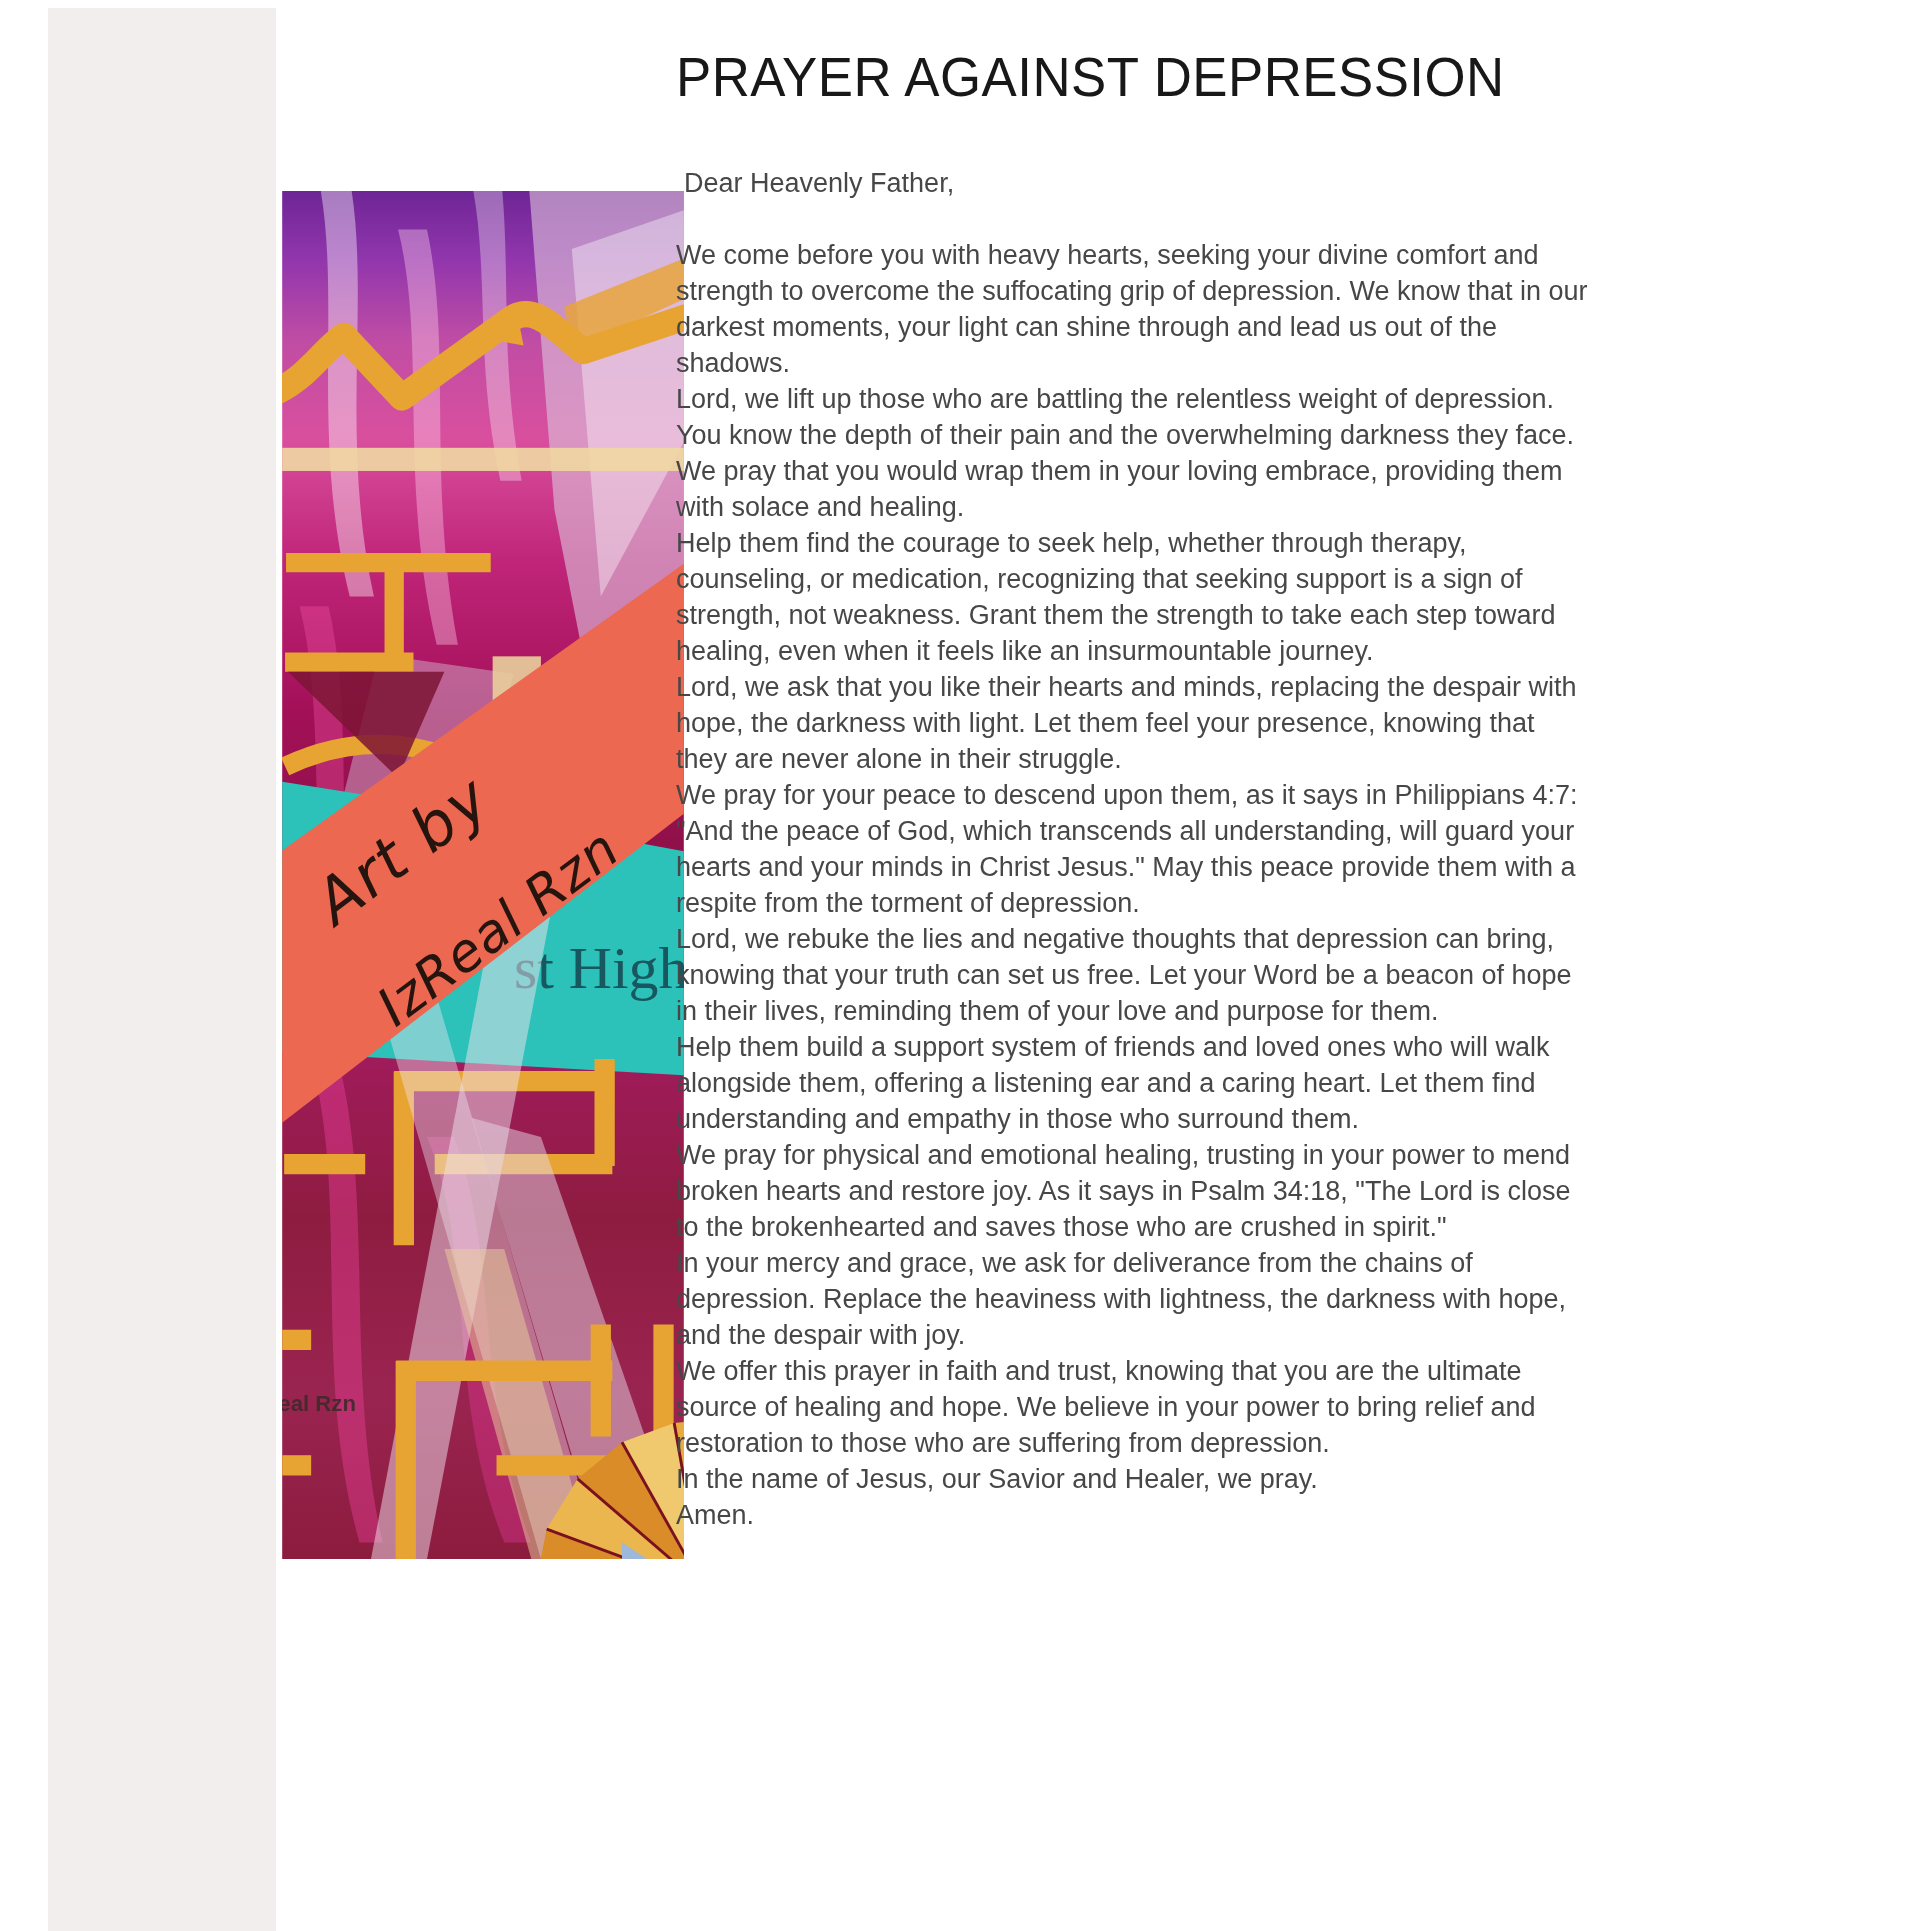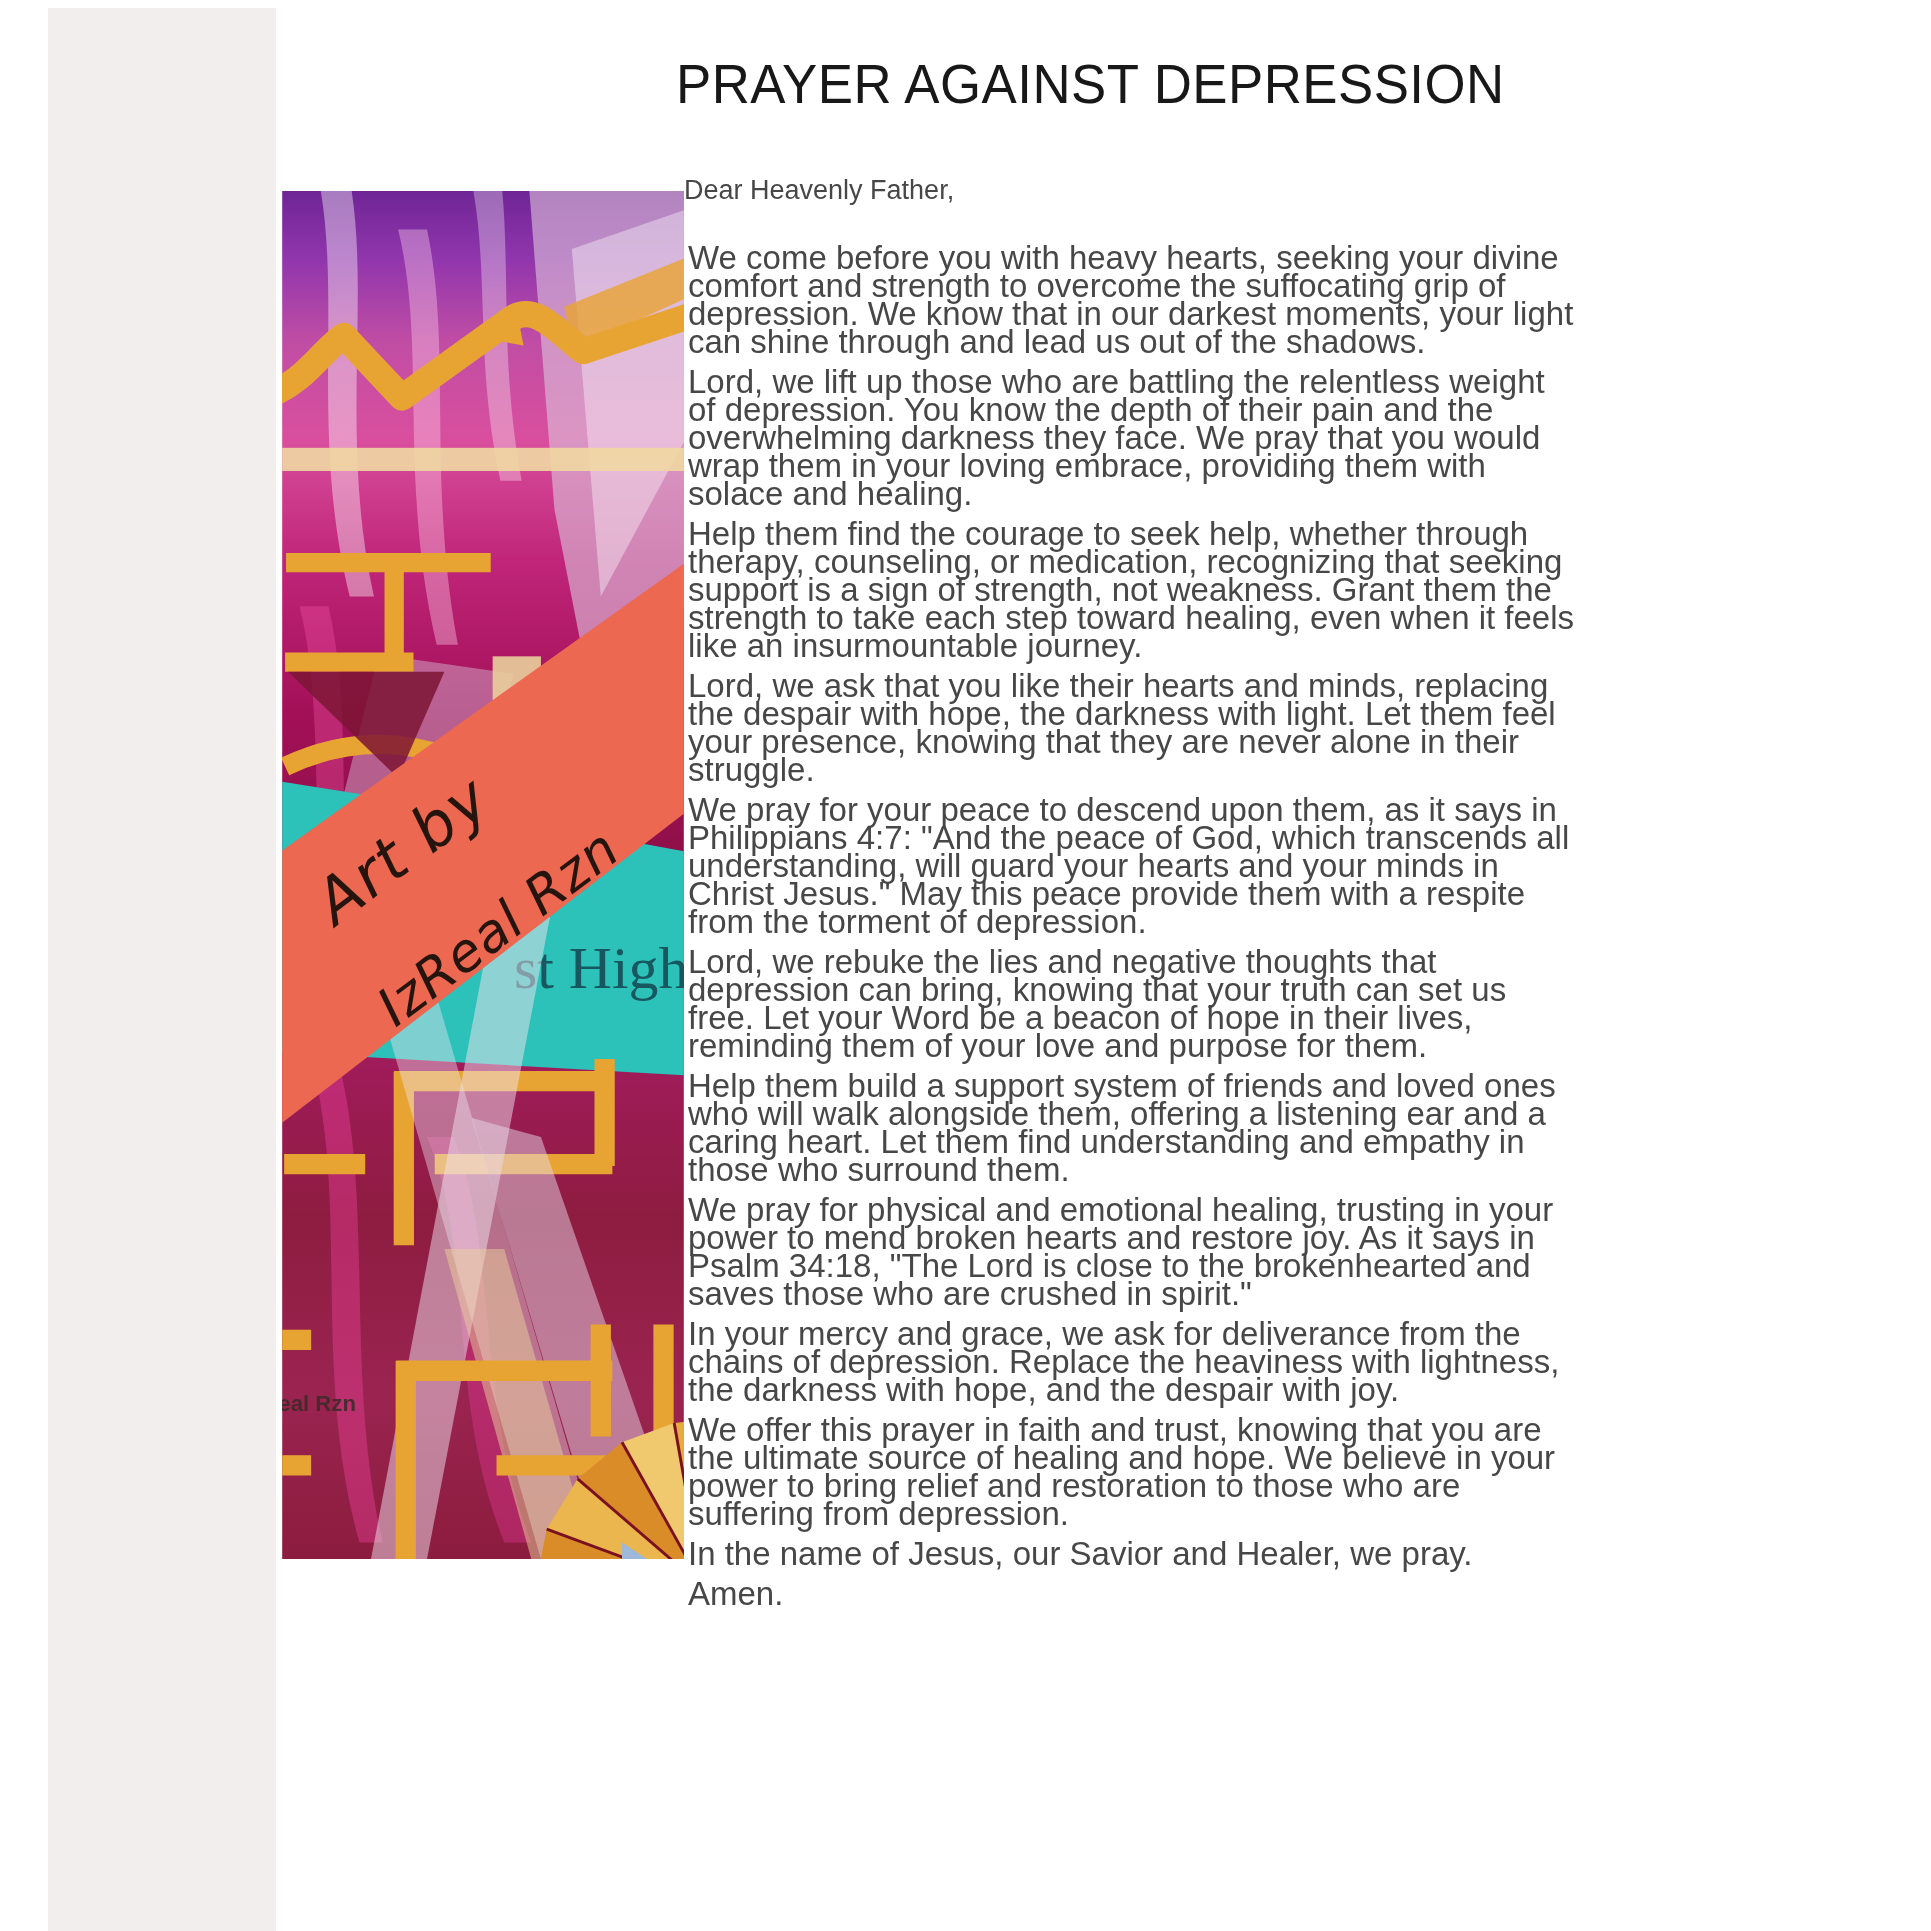--- a/index.html
+++ b/index.html
@@ -9,33 +9,33 @@
   }
   .side-strip {
     position:absolute; left:48px; top:7.7px; width:228px; height:1923px;
     background:#f3eeee;
   }
   .artwork {
     position:absolute; left:282px; top:191px; width:402px; height:1564px;
   }
   .artwork svg { display:block; width:402px; height:1368px; }
   .content {
-    position:absolute; left:676px; top:52px; width:912px; color:#454545;
+    position:absolute; left:676px; top:45px; width:912px; color:#454545;
   }
   .page-title {
     margin:0 0 56px 0;
     font-size:55px; font-weight:400; letter-spacing:0.5px; color:#181818;
     transform:scaleX(0.96); transform-origin:left center;
     white-space:nowrap;
   }
   .salutation {
     font-size:27px; line-height:36px; margin:0 0 36px 8px; color:#474747;
   }
   .para {
-    margin:12px; font-size:33px; line-height:28px; color:#474747;
+    margin:0; font-size:27px; line-height:36px; color:#474747;
   }
 </style>
 </head>
 <body>
 
 <div id="page">
 
   <div class="side-strip"></div>
 
   <div class="artwork">

